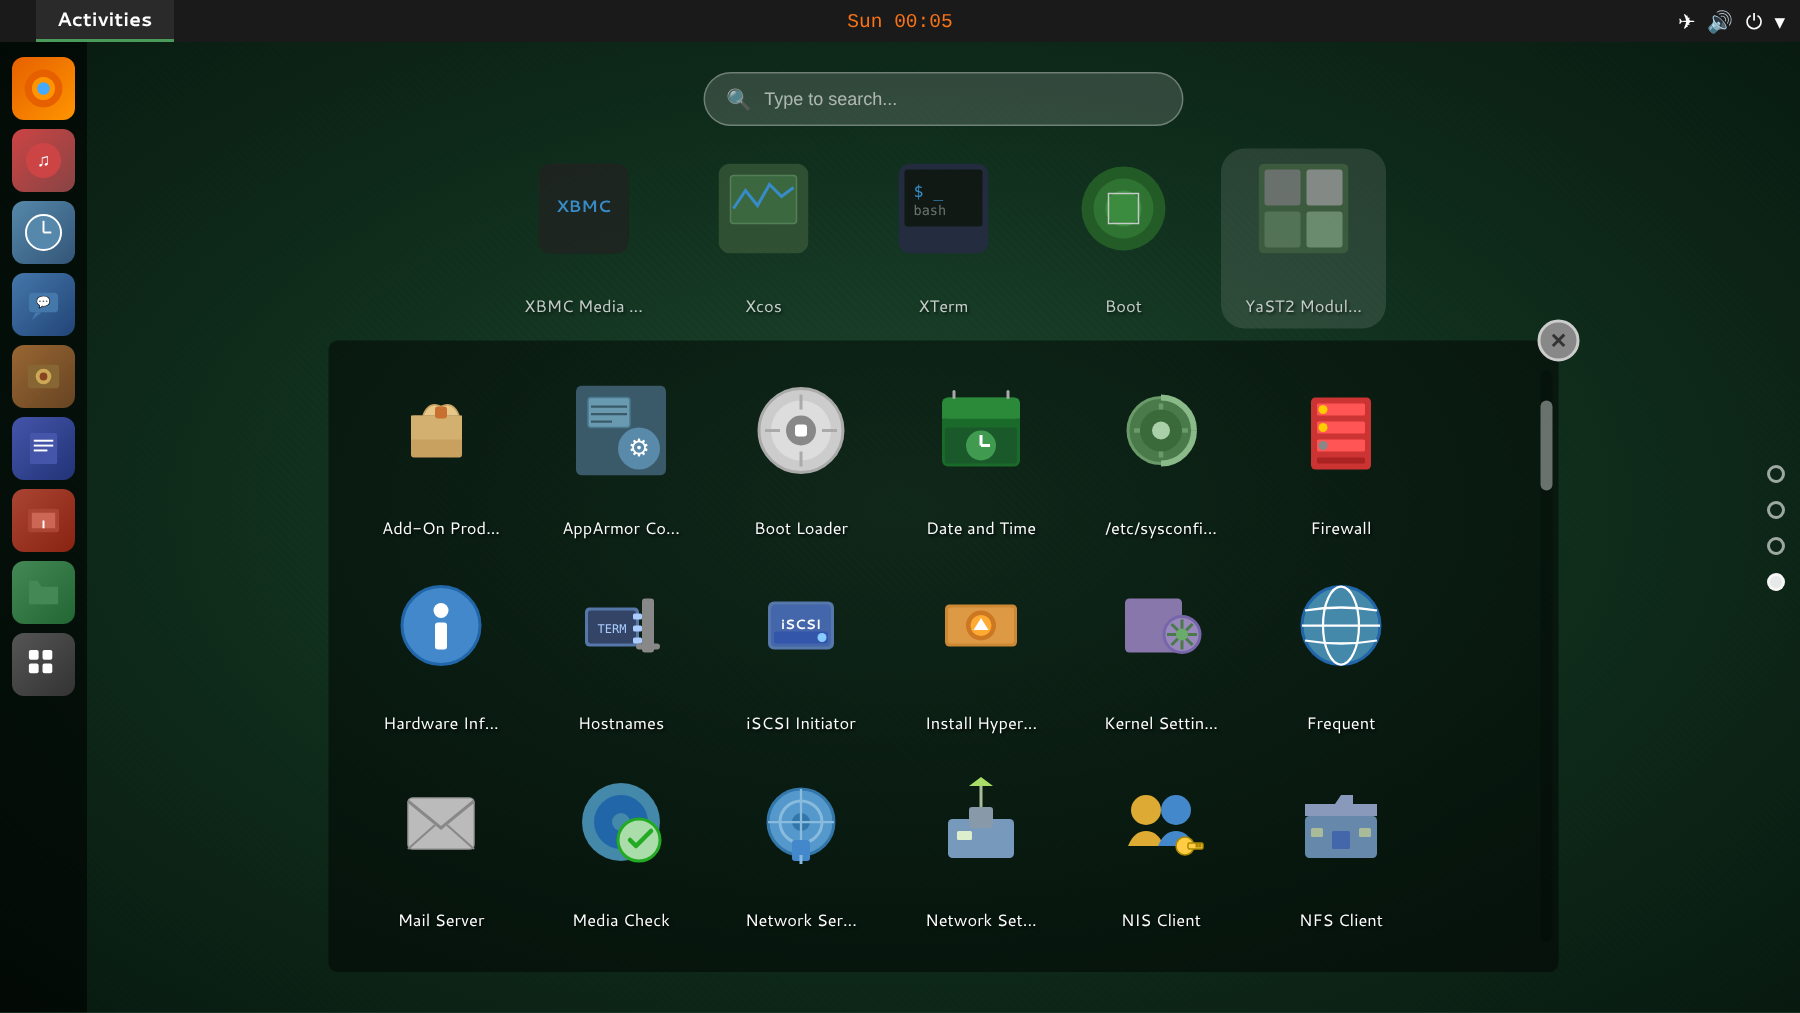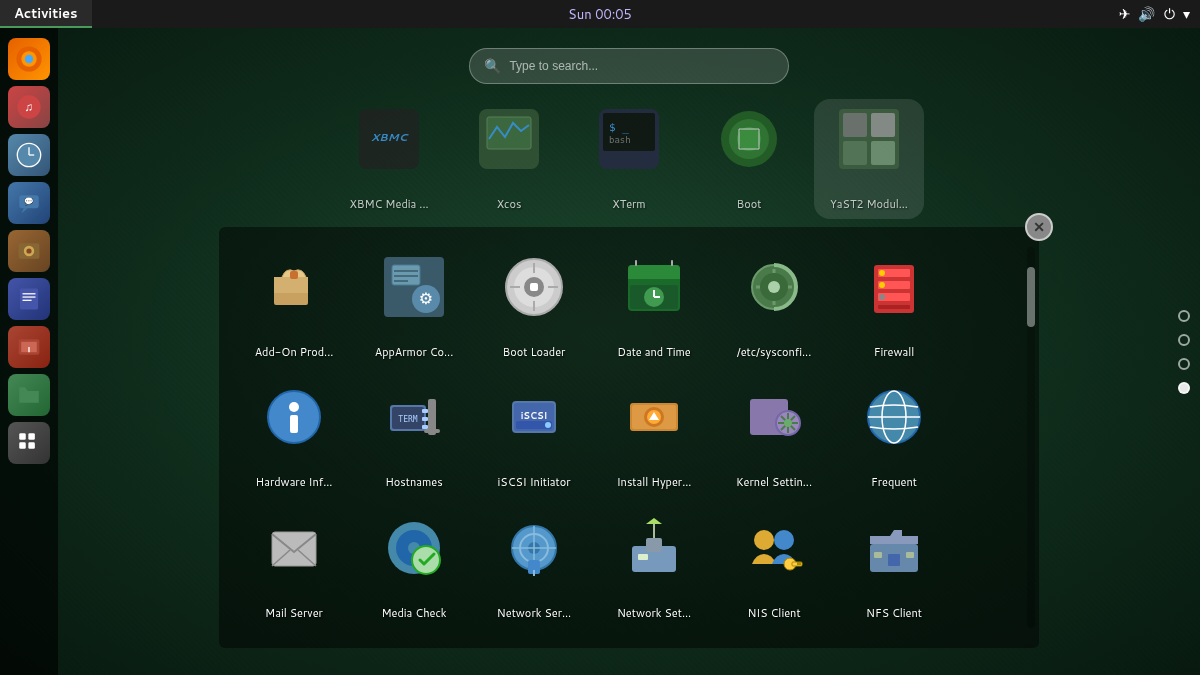--- a/index.html
+++ b/index.html
@@ -41,27 +41,29 @@
       padding: 0 14px;
       height: 100%;
       display: flex;
       align-items: center;
       color: #fff;
       font-size: 13px;
       font-weight: bold;
       background: #2a2a2a;
       border-bottom: 2px solid #4a9a5a;
       cursor: pointer;
+      margin-left: 24px;
     }
     .topbar-clock {
       position: absolute;
       left: 50%;
       transform: translateX(-50%);
-      color: #c4b5fd;
+      color: #f97316;
       font-size: 13px;
+      font-family: Liberation Mono, monospace;
     }
     .topbar-right {
       margin-left: auto;
       display: flex;
       align-items: center;
       gap: 8px;
       padding-right: 10px;
       color: #fff;
     }
     .topbar-icon {
@@ -282,21 +284,21 @@
     .dot.active {
       background: rgba(255,255,255,0.9);
     }
 
     
     .icon-xbmc {
       background: linear-gradient(135deg, #333, #111);
       border-radius: 12px;
       width: 60px; height: 60px;
       display: flex; align-items: center; justify-content: center;
-      font-size: 11px; color: #4af; font-weight: bold; text-align: center; font-style: italic;
+      font-size: 11px; color: #4af; font-weight: bold; text-align: center;
     }
   </style>
 </head>
 <body>
 
 <div class="desktop-bg"></div>
 
 <div class="topbar">
   <div class="topbar-activities">Activities</div>
   <div class="topbar-clock">Sun 00:05</div>

